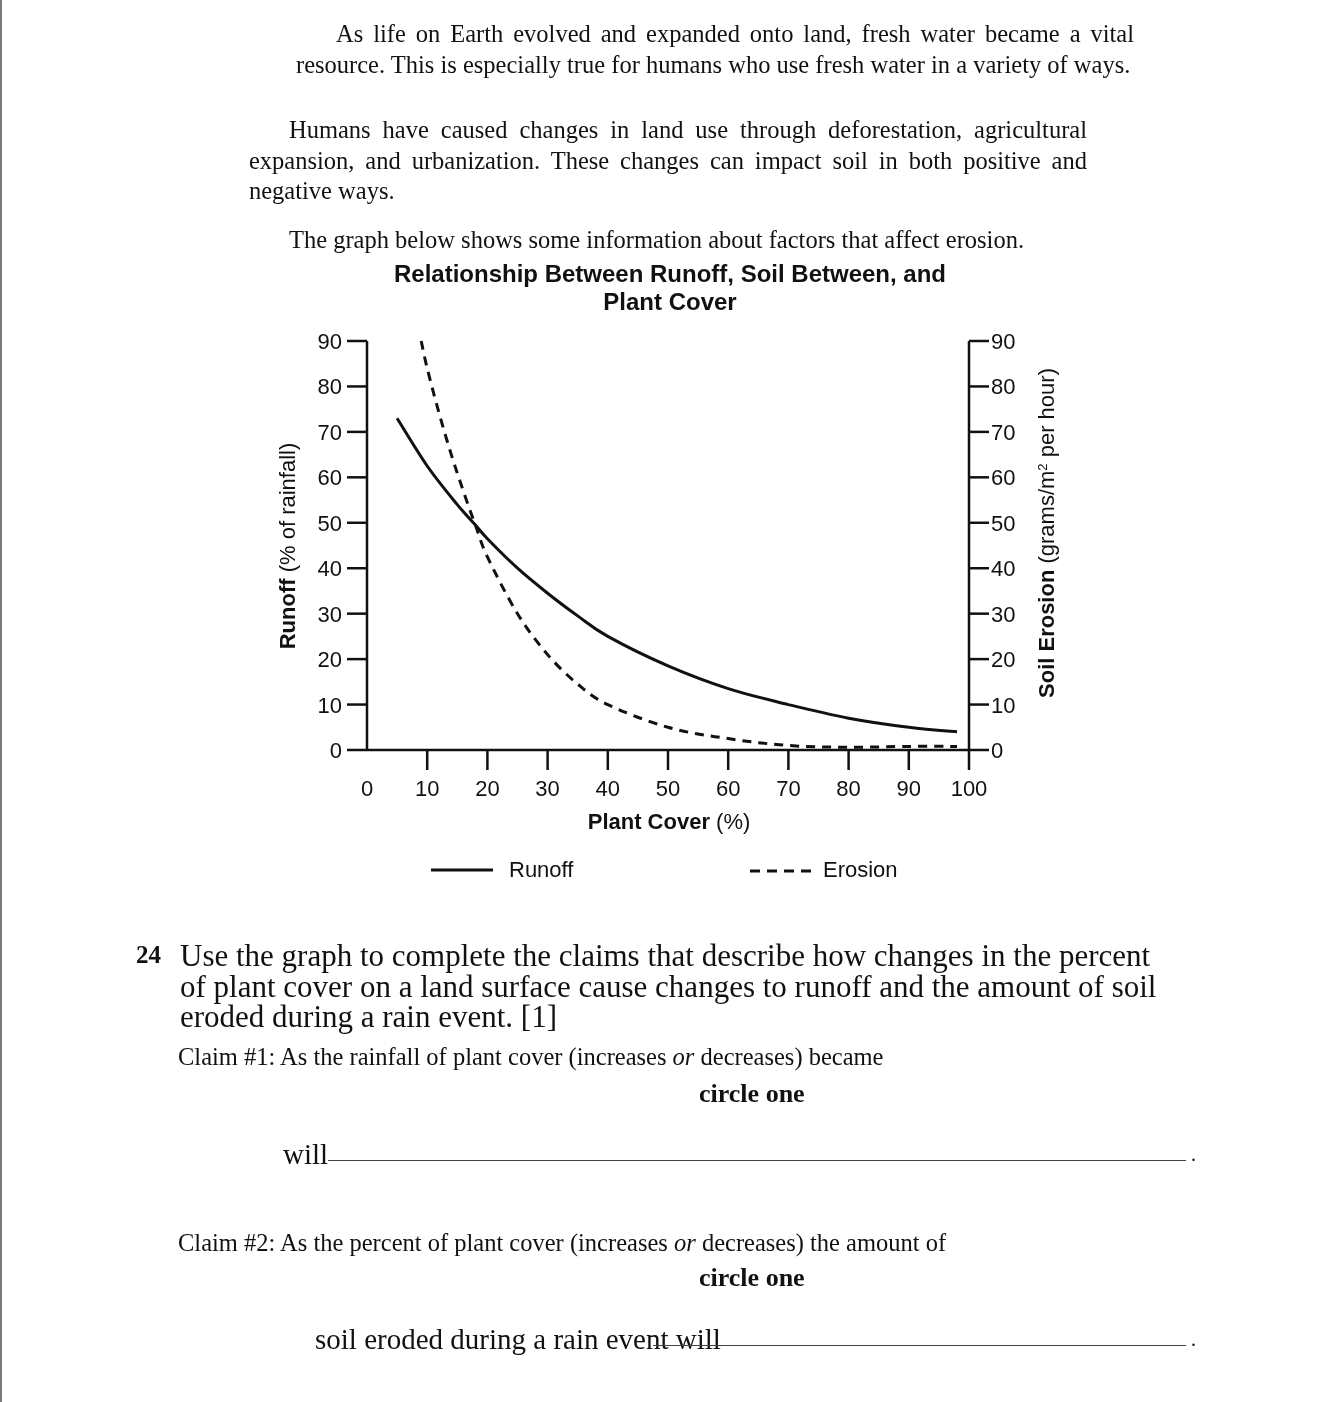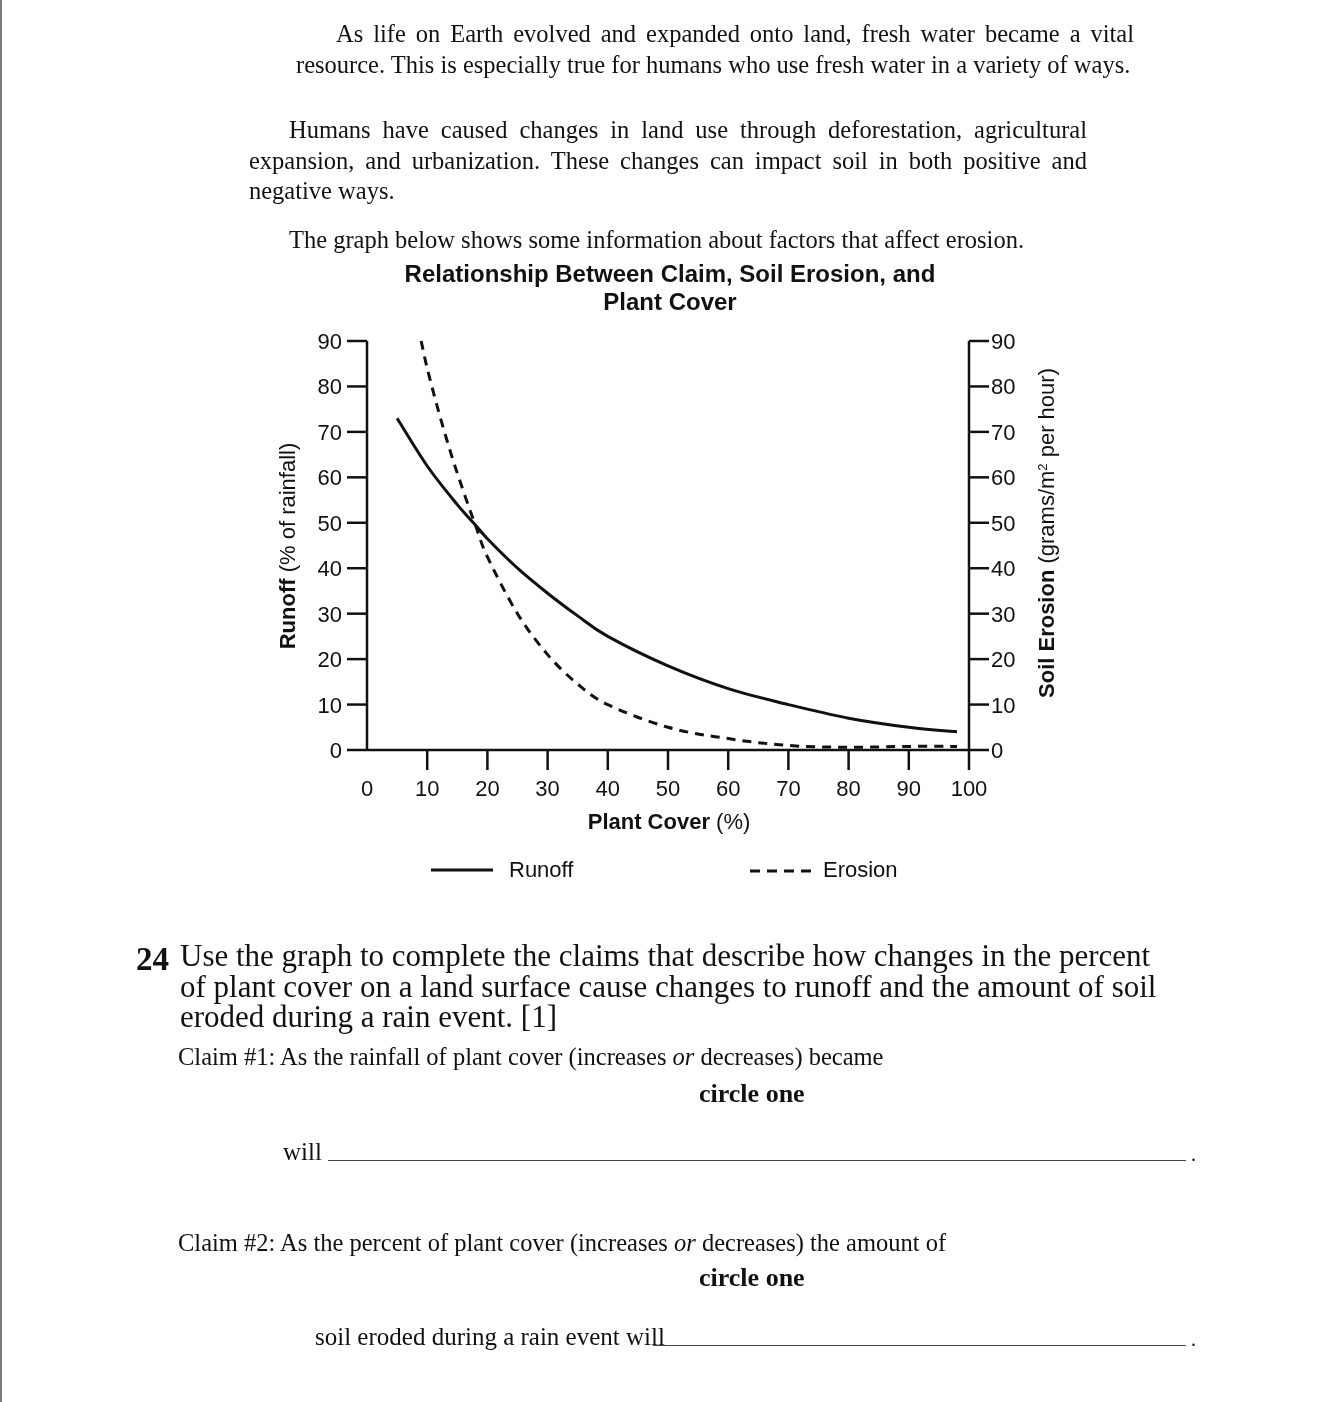--- a/index.html
+++ b/index.html
@@ -9,39 +9,39 @@
   .para{position:absolute;left:249px;width:838px;font-size:24.5px;line-height:30.5px;text-align:justify;margin:0;}
   .para .indent{display:inline-block;width:40px;}
   #p1{top:19px;margin-left:47px;}
   #p2{top:115px;}
   #p3{top:225px;}
   .chart-title{position:absolute;left:300px;width:740px;top:260px;text-align:center;
        font-family:"Liberation Sans","DejaVu Sans",sans-serif;font-weight:bold;font-size:24px;line-height:28px;}
   svg#chart{position:absolute;left:0;top:0;}
   .axis-text{font-family:"Liberation Sans","DejaVu Sans",sans-serif;font-size:22px;fill:#111;}
   .axis-title{font-family:"Liberation Sans","DejaVu Sans",sans-serif;font-size:22px;fill:#111;}
-  .qnum{position:absolute;left:136px;top:941px;font-weight:bold;font-size:33px;}
+  .qnum{position:absolute;left:136px;top:941px;font-weight:bold;font-size:25px;}
   .qtext{position:absolute;left:180px;top:941px;width:985px;font-size:31px;line-height:30.5px;}
   .claim{position:absolute;left:178px;font-size:24.5px;}
   .circle-one{position:absolute;font-weight:bold;font-size:26px;margin-left:44px;}
-  .will{position:absolute;font-size:25px;}
+  .will{position:absolute;font-size:29px;}
   .blank{position:absolute;height:0;border-bottom:1.5px solid #444;}
   .dot{position:absolute;font-size:20px;}
 </style>
 </head>
 <body>
 
 <div class="left-rule"></div>
 
 <p class="para" id="p1"><span class="indent"></span><span>As life on Earth evolved and expanded onto land, fresh water became a vital resource. This is especially true for humans who use fresh water in a variety of ways.</span></p>
 <p class="para" id="p2"><span class="indent"></span><span>Humans have caused changes in land use through deforestation, agricultural expansion, and urbanization. These changes can impact soil in both positive and negative ways.</span></p>
 <p class="para" id="p3"><span class="indent"></span><span>The graph below shows some information about factors that affect erosion.</span></p>
 
 <div class="chart-title">
-  <div>Relationship Between Claim, Soil Erosion, and</div>
+  <div>Relationship Between Runoff, Soil Between, and</div>
   <div>Plant Cover</div>
 </div>
 
 <svg id="chart" width="1334" height="920">
   <g id="axes">
       <line x1="367" y1="341" x2="367" y2="751" stroke="#111" stroke-width="2.5"></line>
       <line x1="969" y1="341" x2="969" y2="770" stroke="#111" stroke-width="2.5"></line>
       <line x1="347" y1="750" x2="989" y2="750" stroke="#111" stroke-width="2.5"></line>
     </g>
   <g id="ticks">

